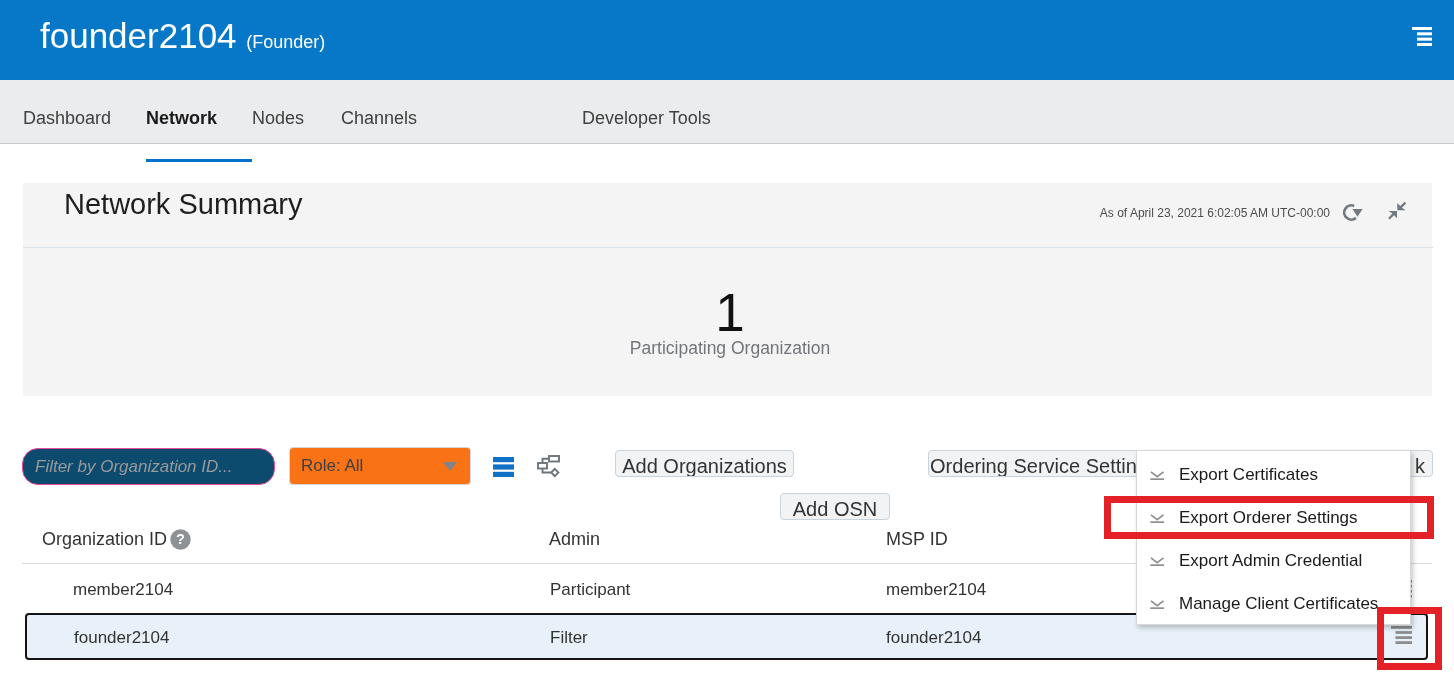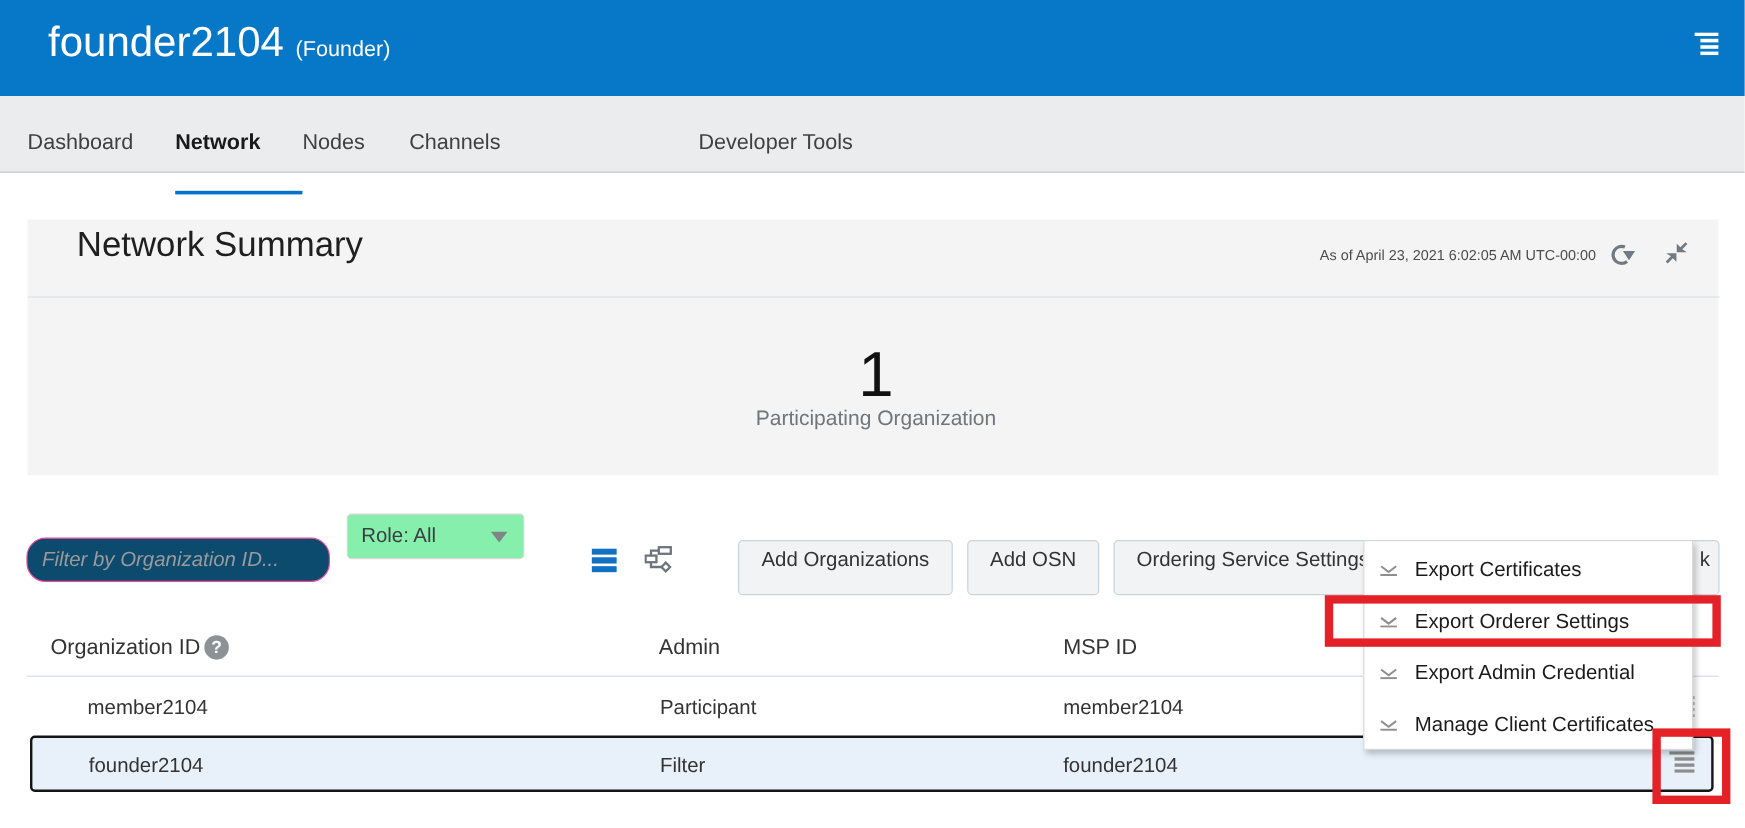--- a/index.html
+++ b/index.html
@@ -20,22 +20,22 @@
   
   .panel { left:23px; top:183px; width:1409px; height:213px; background:#f4f4f4; }
   .panel-title { left:48px; top:188px; font-size:29px; color:#1f1f1f;margin-left:16px; }
   .panel-div { left:23px; top:247px; width:1410px; height:1px; background:#d9e2e8; }
   .asof { top:206px; right:124px; font-size:12px; color:#4c4c4c; }
   .big1 { left:3px; top:286px; width:1454px; text-align:center; font-size:53px; line-height:53px; color:#111; }
   .big1label { left:3px; top:338px; width:1454px; text-align:center; font-size:17.5px; color:#71767b; }
 
   
   .inputbox { left:22px; top:448px; width:253px; height:37px; background:#0c4a6e; border:1px solid #ec4899; border-radius:16px; font-style:italic; color:#9a9a9a; font-size:17px; line-height:35px; padding-left:12px; }
-  .rolebox { left:289px; top:428px; width:148px; height:38px; background:#86efac; border:1px solid #d6d6d6; border-radius:4px; font-size:17px; color:#3b4045; line-height:36px; padding-left:11px; }
-  .btn { position:absolute; top:450px; height:46px; line-height:31px; text-align:center; font-size:17px; color:#333; background:#f1f3f4; border:1px solid #c9d3dc; border-radius:4px; white-space:nowrap; overflow:hidden; }
+  .rolebox { left:289px; top:447px; width:182px; height:38px; background:#f97316; border:1px solid #d6d6d6; border-radius:4px; font-size:17px; color:#3b4045; line-height:36px; padding-left:11px; }
+  .btn { position:absolute; top:450px; height:27px; line-height:31px; text-align:center; font-size:20px; color:#333; background:#f1f3f4; border:1px solid #c9d3dc; border-radius:4px; white-space:nowrap; overflow:hidden; }
 
   
   .th { position:absolute; font-size:18px; color:#333; }
   .td { position:absolute; font-size:17px; color:#333; }
   .hr1 { left:22px; top:563px; width:1410px; height:1px; background:#d5dde3; }
   .selrow { left:25px; top:613px; width:1403px; height:47px; background:#e8f1f9; border:2px solid #141414; border-radius:4px; }
 
   
   .menu { left:1136px; top:450px; width:275px; height:175px; background:#fff; border:1px solid #d8d8d8; box-shadow:2px 3px 5px rgba(0,0,0,0.22); }
   .mi { position:absolute; left:0; width:100%; height:43px; }
@@ -103,21 +103,21 @@
     <g fill="none" stroke="#6d747b" stroke-width="1.9">
       <rect x="12" y="1" width="10" height="5.5"></rect>
       <rect x="1" y="8" width="9" height="5.5"></rect>
       <path d="M5.5 8 L5.5 3.8 L12 3.8"></path>
       <path d="M5.5 13.5 L5.5 17.5 L14.5 17.5"></path>
       <path d="M14.2 17.5 L17.8 13.9 L21.4 17.5 L17.8 21.1 Z"></path>
     </g>
   </svg>
 
   <div class="btn" style="left:615px; width:179px;">Add Organizations</div>
-  <div class="btn" style="left:806px; width:110px;">Add OSN</div>
+  <div class="btn" style="left:780px; width:110px;margin-top:43px;">Add OSN</div>
   <div class="btn" style="left:928px; width:232px;">Ordering Service Settings</div>
   <div class="btn" style="left:1240px; width:193px; text-align:right; padding-right:7px;">k</div>
 
   <div class="th" style="left:42px; top:529px;">Organization ID</div>
   <svg class="abs" style="left:170px; top:529px;" width="21" height="21" viewBox="0 0 21 21">
     <circle cx="10.5" cy="10.5" r="10.2" fill="#8d9297"></circle>
     <text x="10.5" y="15.3" font-size="14.5" font-weight="bold" fill="#fff" text-anchor="middle" font-family="Liberation Sans, sans-serif">?</text>
   </svg>
   <div class="th" style="left:549px; top:529px;">Admin</div>
   <div class="th" style="left:886px; top:529px;">MSP ID</div>

